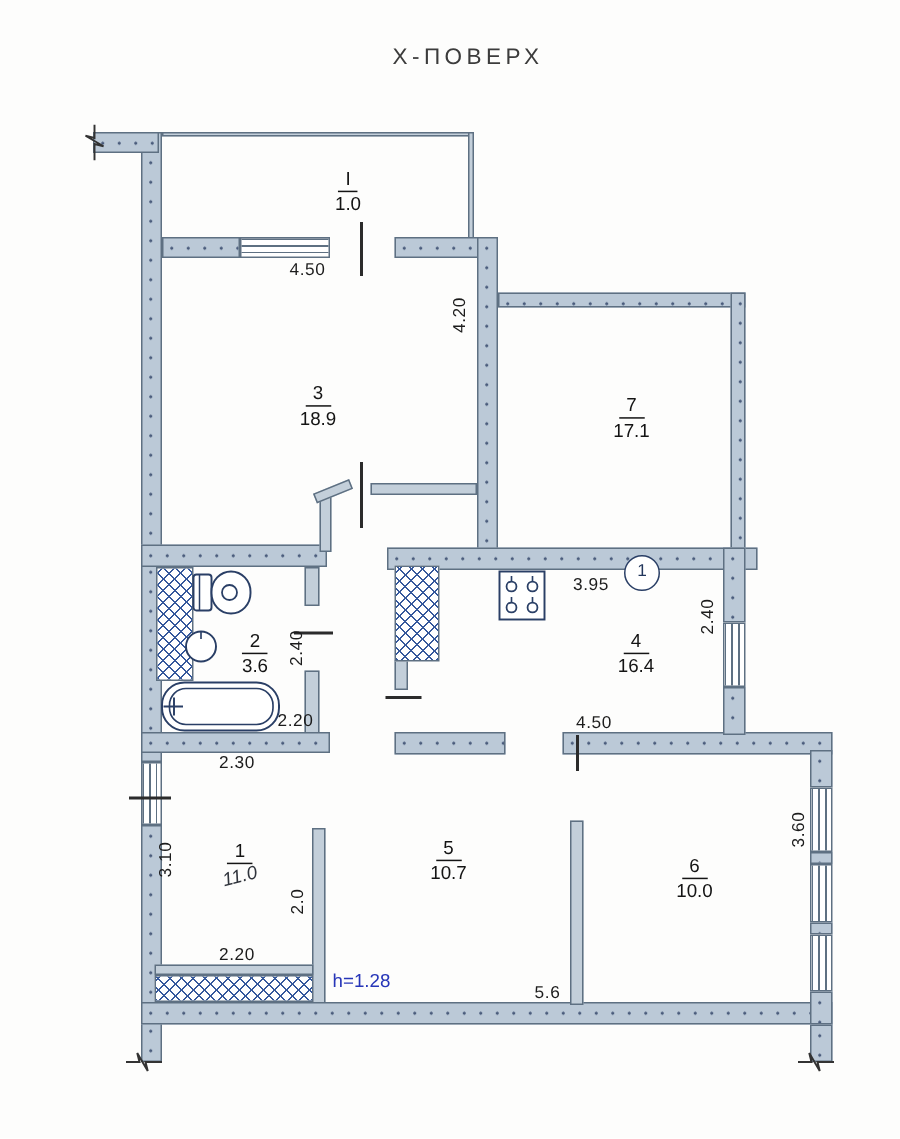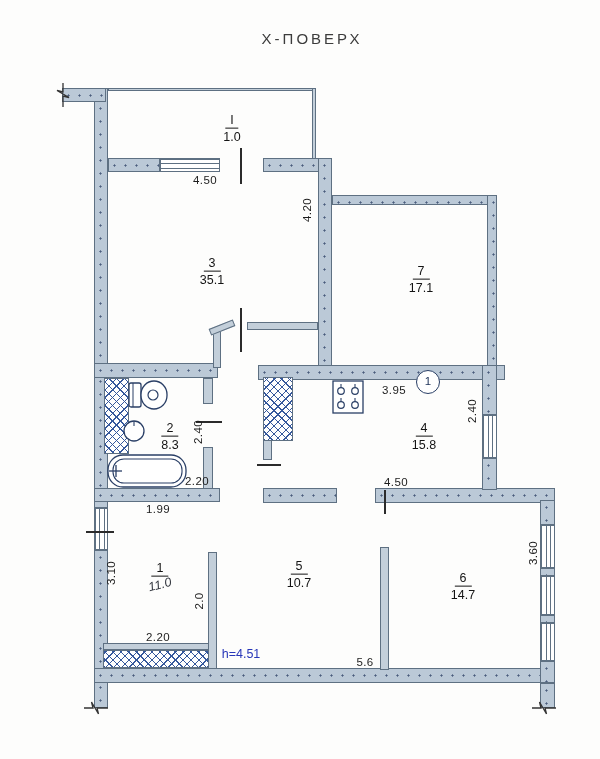--- a/index.html
+++ b/index.html
@@ -148,56 +148,56 @@
   <div class="riser" style="left:416px;top:370px">
     <span>1</span>
   </div>
 
   <div class="room-label" style="left:232px;top:127px">
     <span class="num">I</span>
     <span class="area">1.0</span>
   </div>
   <div class="room-label" style="left:212px;top:270px">
     <span class="num">3</span>
-    <span class="area">35.1</span>
+    <span class="area">18.9</span>
   </div>
   <div class="room-label" style="left:421px;top:278px">
     <span class="num">7</span>
     <span class="area">17.1</span>
   </div>
   <div class="room-label" style="left:170px;top:435px">
     <span class="num">2</span>
-    <span class="area">8.3</span>
+    <span class="area">3.6</span>
   </div>
   <div class="room-label" style="left:424px;top:435px">
     <span class="num">4</span>
-    <span class="area">15.8</span>
+    <span class="area">16.4</span>
   </div>
   <div class="room-label" style="left:160px;top:575px">
     <span class="num">1</span>
     <span class="area"><span class="hand">11.0</span></span>
   </div>
   <div class="room-label" style="left:299px;top:573px">
     <span class="num">5</span>
     <span class="area">10.7</span>
   </div>
   <div class="room-label" style="left:463px;top:585px">
     <span class="num">6</span>
-    <span class="area">14.7</span>
+    <span class="area">10.0</span>
   </div>
 
   <div class="dim" style="left:205px;top:180px">4.50</div>
   <div class="dim v" style="left:307px;top:210px">4.20</div>
   <div class="dim" style="left:394px;top:390px">3.95</div>
   <div class="dim v" style="left:472px;top:411px">2.40</div>
   <div class="dim" style="left:396px;top:482px">4.50</div>
   <div class="dim v" style="left:198px;top:432px">2.40</div>
   <div class="dim" style="left:197px;top:481px">2.20</div>
-  <div class="dim" style="left:158px;top:509px">1.99</div>
+  <div class="dim" style="left:158px;top:509px">2.30</div>
   <div class="dim v" style="left:111px;top:573px">3.10</div>
   <div class="dim v" style="left:199px;top:601px">2.0</div>
   <div class="dim" style="left:158px;top:637px">2.20</div>
   <div class="dim" style="left:365px;top:662px">5.6</div>
   <div class="dim v" style="left:533px;top:553px">3.60</div>
 
-  <div class="note" style="left:241px;top:654px">h=4.51</div>
+  <div class="note" style="left:241px;top:654px">h=1.28</div>
 
 </div>
 
 </body></html>

